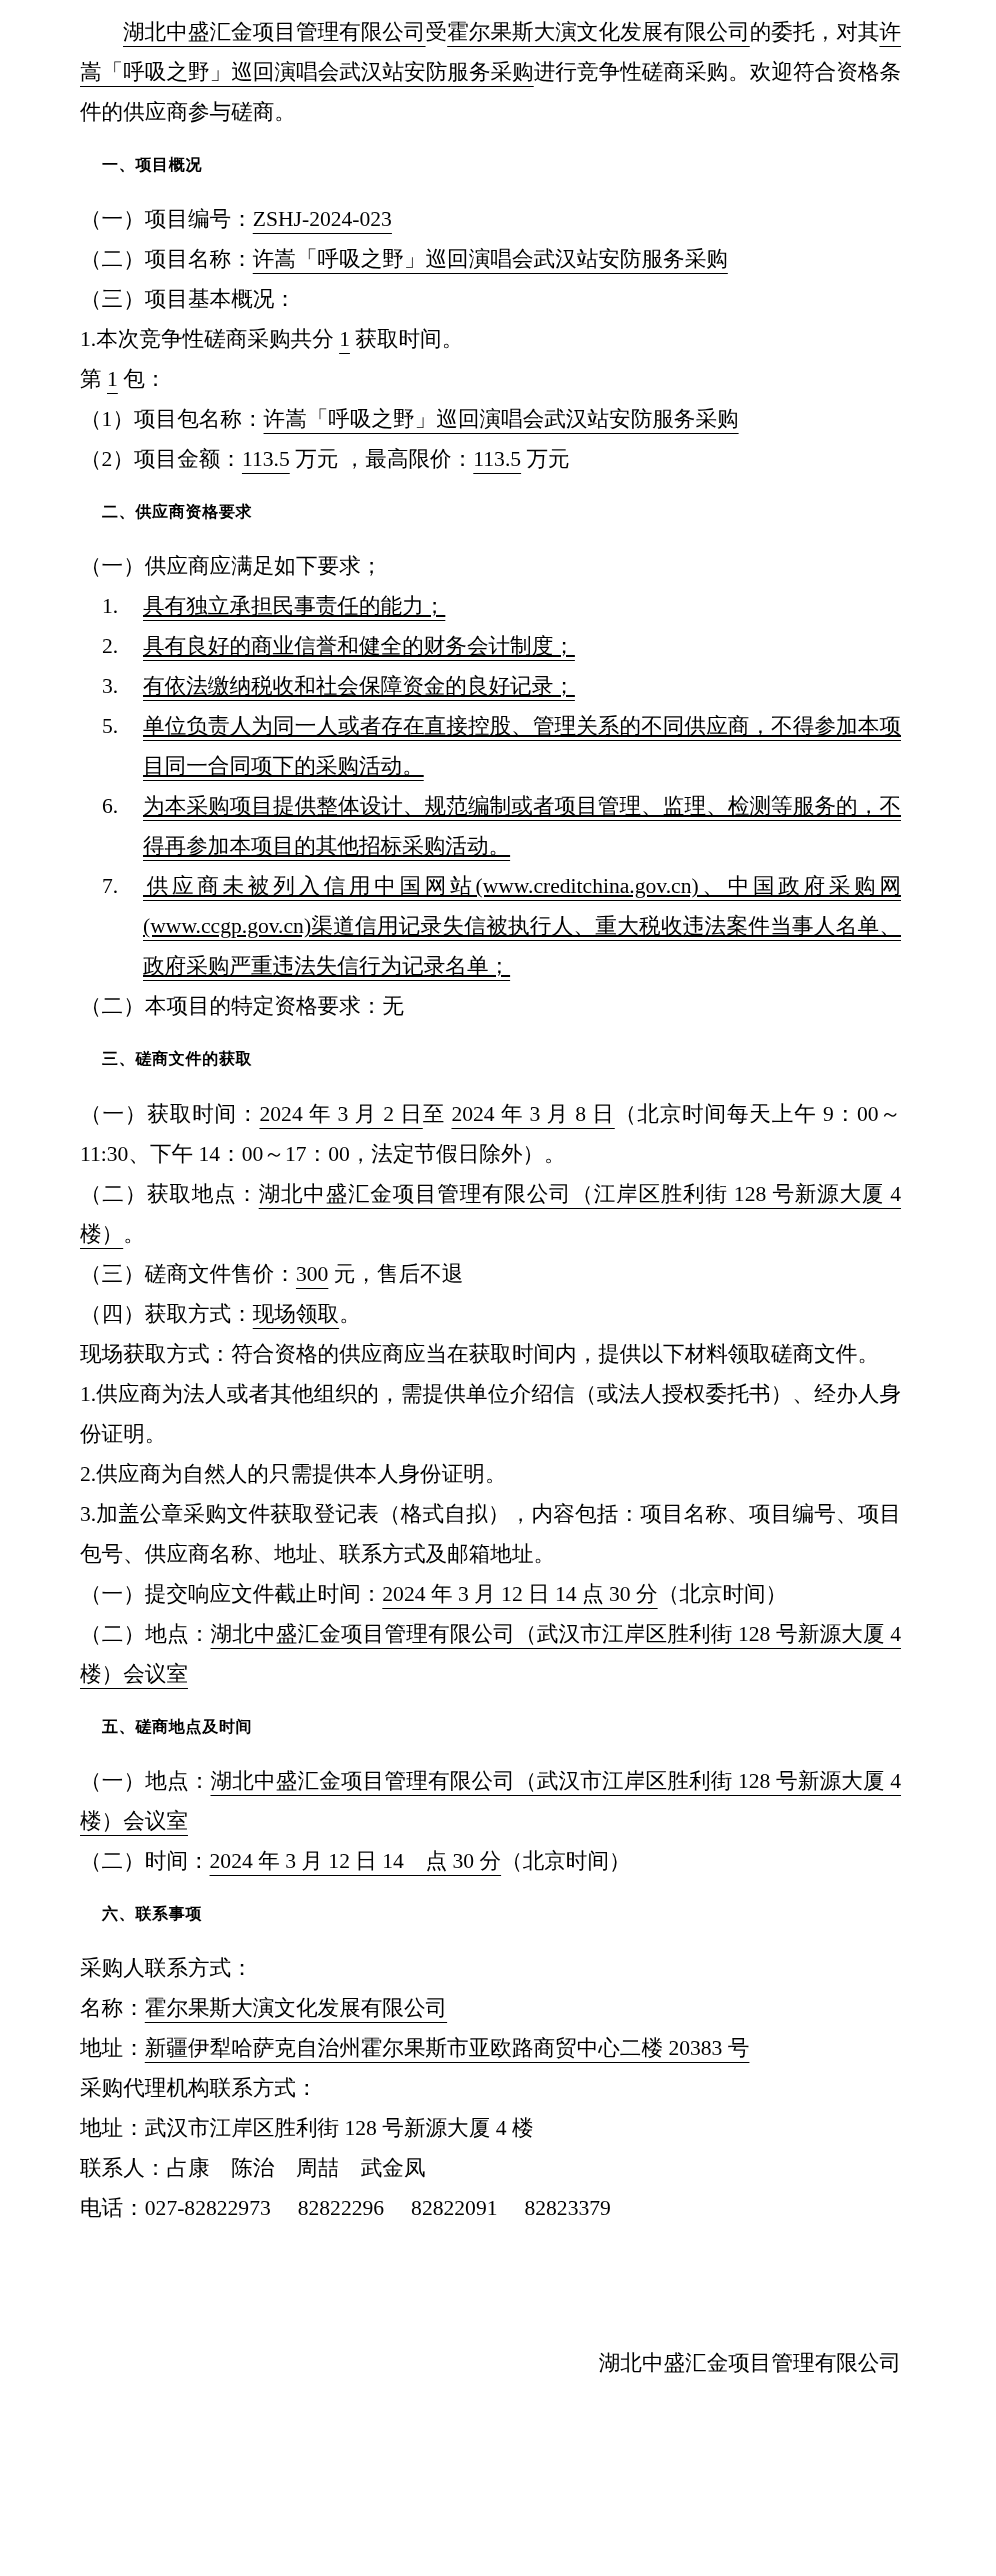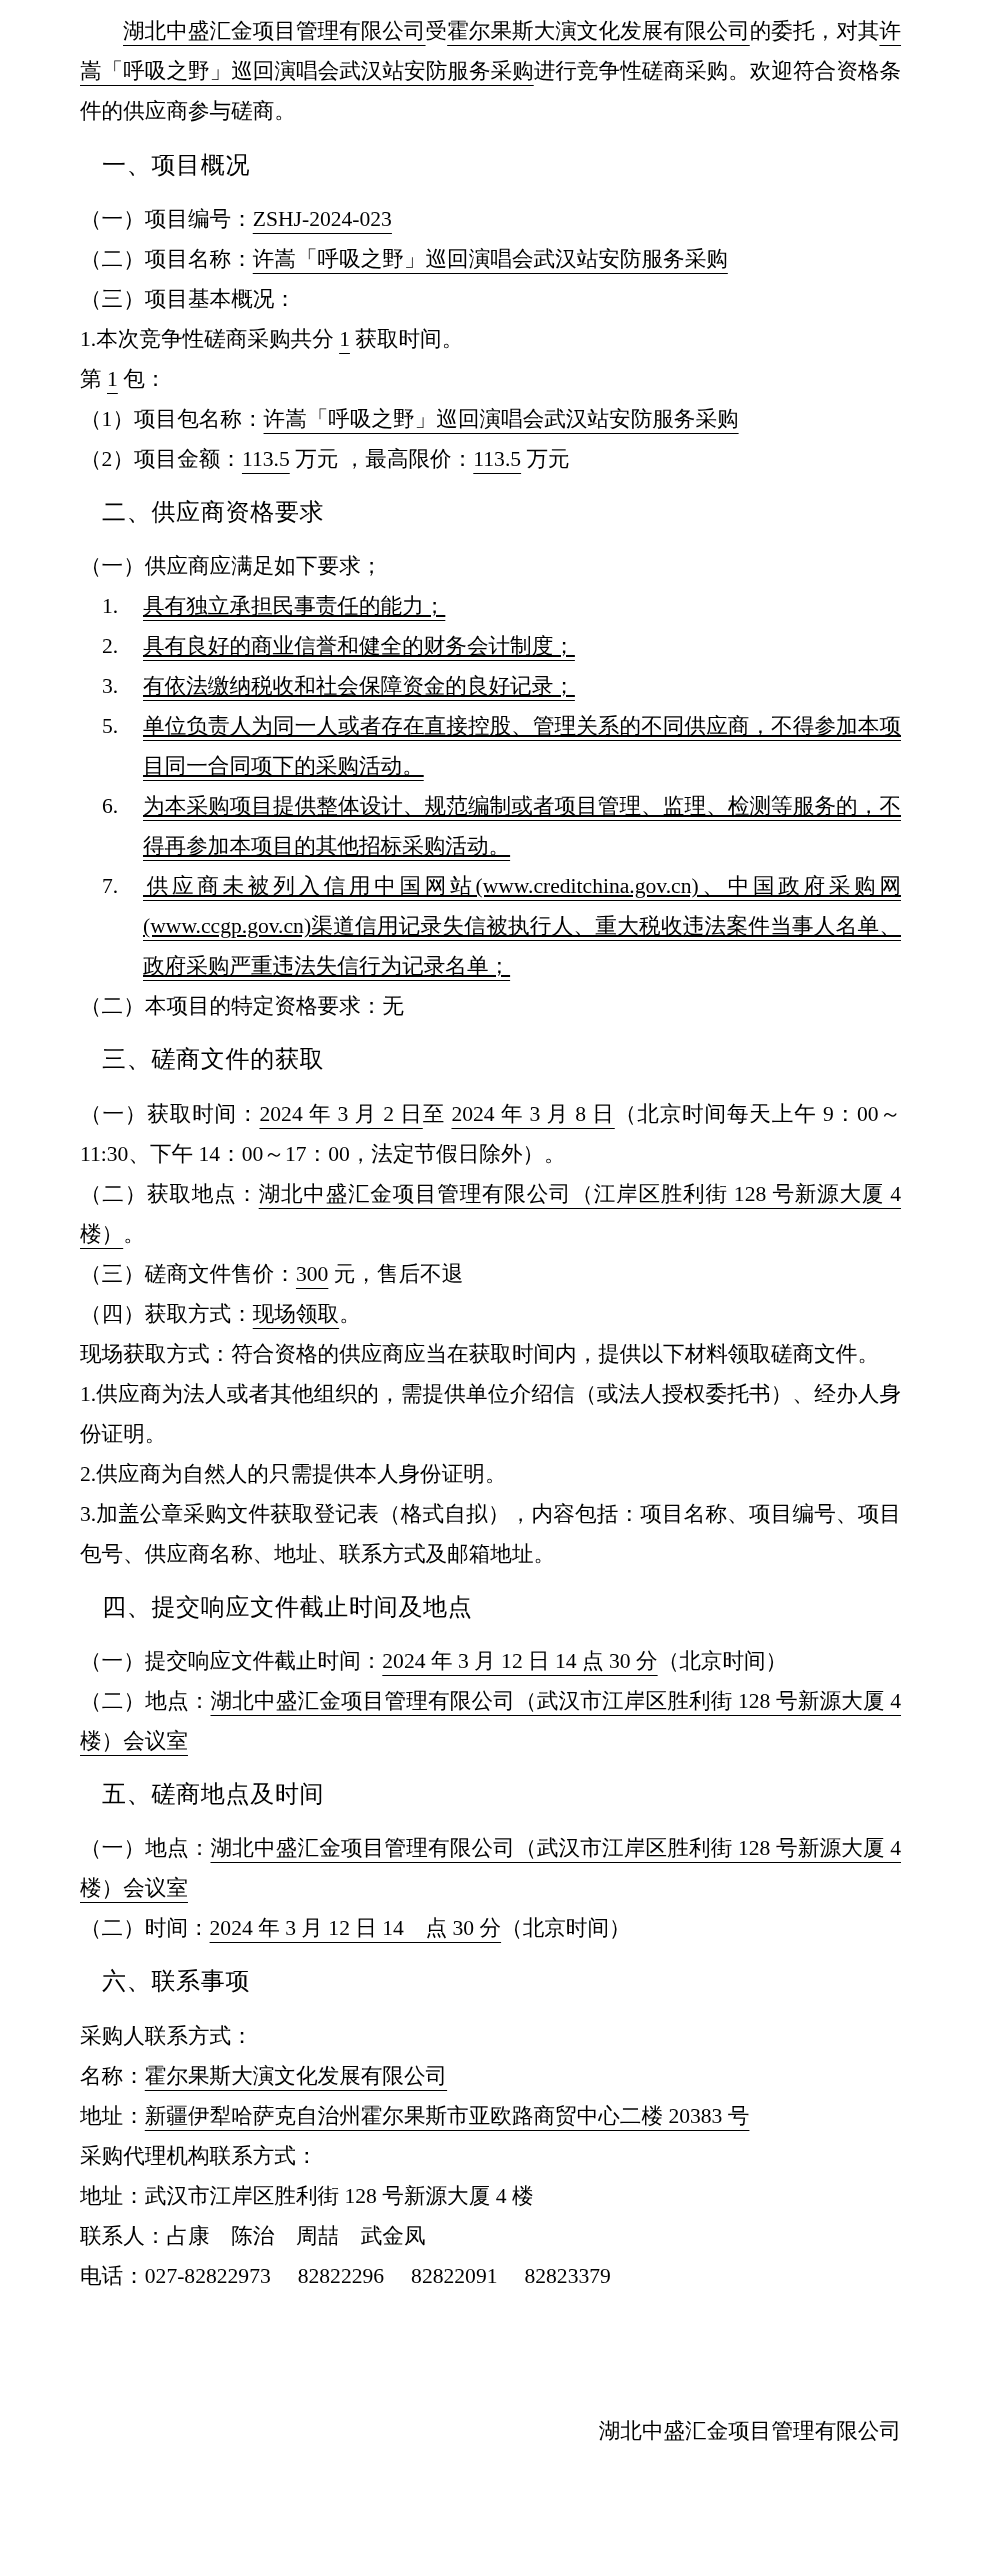--- a/index.html
+++ b/index.html
@@ -19,26 +19,25 @@
     font-size: 21.6px;
     line-height: 40px;
   }
   .para {
     margin: 0;
     text-align: justify;
     word-break: break-word;
   }
   .para.indent {
     text-indent: 43px;
-    font-family: Liberation Mono, monospace;
   }
   .para.heading {
     font-family: "DejaVu Sans", "Liberation Sans", sans-serif;
-    font-weight: 400;
-    font-size: 24px;
+    font-weight: 700;
+    font-size: 16px;
     letter-spacing: 0.7px;
     padding-left: 22px;
     margin: 13px 0 14.4px 0;
     text-align: left;
   }
   .para.hang {
     padding-left: 63px;
     text-decoration: underline;
   }
   .num {
@@ -87,21 +86,20 @@
       <p class="para body"><span>（二）本项目的特定资格要求：无</span></p>
       <p class="para heading"><span>三、磋商文件的获取</span></p>
       <p class="para body"><span>（一）获取时间：</span><u>2024 年 3 月 2 日</u><span>至 </span><u>2024 年 3 月 8 日</u><span>（北京时间每天上午 9：00～11:30、下午 14：00～17：00，法定节假日除外）。</span></p>
       <p class="para body"><span>（二）获取地点：</span><u>湖北中盛汇金项目管理有限公司（江岸区胜利街 128 号新源大厦 4 楼）</u><span>。</span></p>
       <p class="para body"><span>（三）磋商文件售价：</span><u>300</u><span> 元，售后不退</span></p>
       <p class="para body"><span>（四）获取方式：</span><u>现场领取</u><span>。</span></p>
       <p class="para body"><span>现场获取方式：符合资格的供应商应当在获取时间内，提供以下材料领取磋商文件。</span></p>
       <p class="para body"><span>1.供应商为法人或者其他组织的，需提供单位介绍信（或法人授权委托书）、经办人身份证明。</span></p>
       <p class="para body"><span>2.供应商为自然人的只需提供本人身份证明。</span></p>
       <p class="para body"><span>3.加盖公章采购文件获取登记表（格式自拟），内容包括：项目名称、项目编号、项目包号、供应商名称、地址、联系方式及邮箱地址。</span></p>
-      <p class="para heading"><span>四、提交响应文件截止时间及地点</span></p>
       <p class="para body"><span>（一）提交响应文件截止时间：</span><u>2024 年 3 月 12 日 14 点 30 分</u><span>（北京时间）</span></p>
       <p class="para body"><span>（二）地点：</span><u>湖北中盛汇金项目管理有限公司（武汉市江岸区胜利街 128 号新源大厦 4 楼）会议室</u></p>
       <p class="para heading"><span>五、磋商地点及时间</span></p>
       <p class="para body"><span>（一）地点：</span><u>湖北中盛汇金项目管理有限公司（武汉市江岸区胜利街 128 号新源大厦 4 楼）会议室</u></p>
       <p class="para body"><span>（二）时间：</span><u>2024 年 3 月 12 日 14　点 30 分</u><span>（北京时间）</span></p>
       <p class="para heading"><span>六、联系事项</span></p>
       <p class="para body"><span>采购人联系方式：</span></p>
       <p class="para body"><span>名称：</span><u>霍尔果斯大演文化发展有限公司</u></p>
       <p class="para body"><span>地址：</span><u>新疆伊犁哈萨克自治州霍尔果斯市亚欧路商贸中心二楼 20383 号</u></p>
       <p class="para body"><span>采购代理机构联系方式：</span></p>

